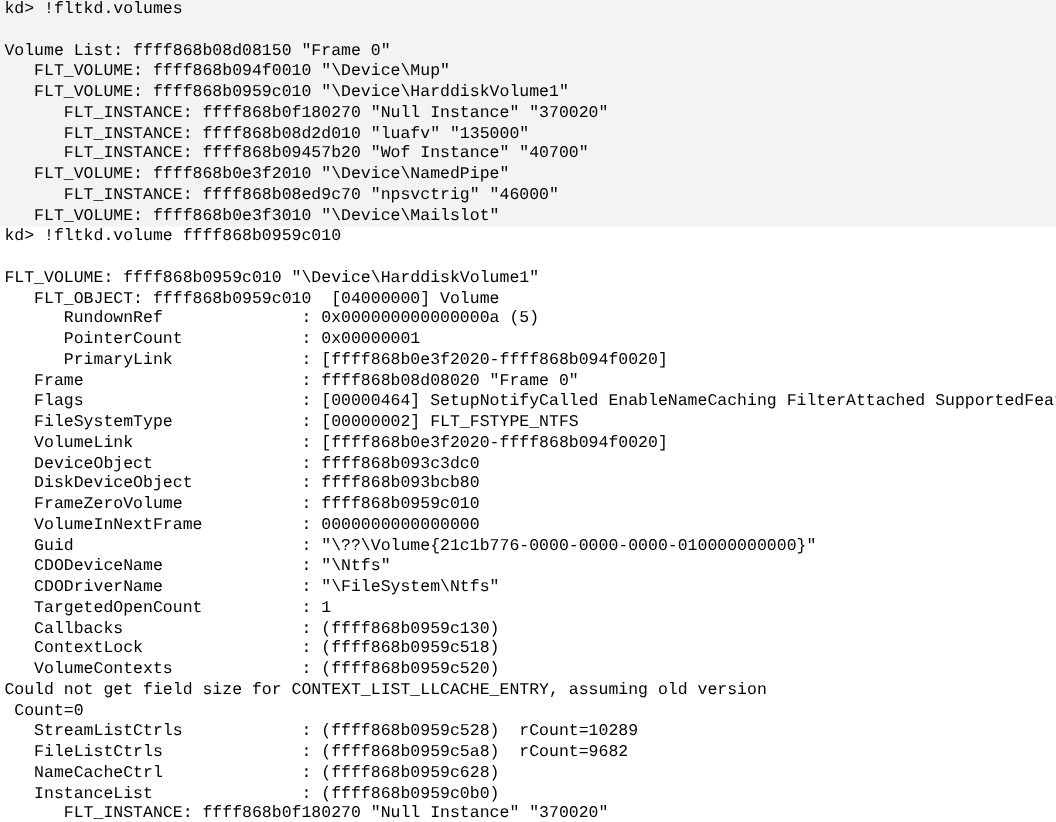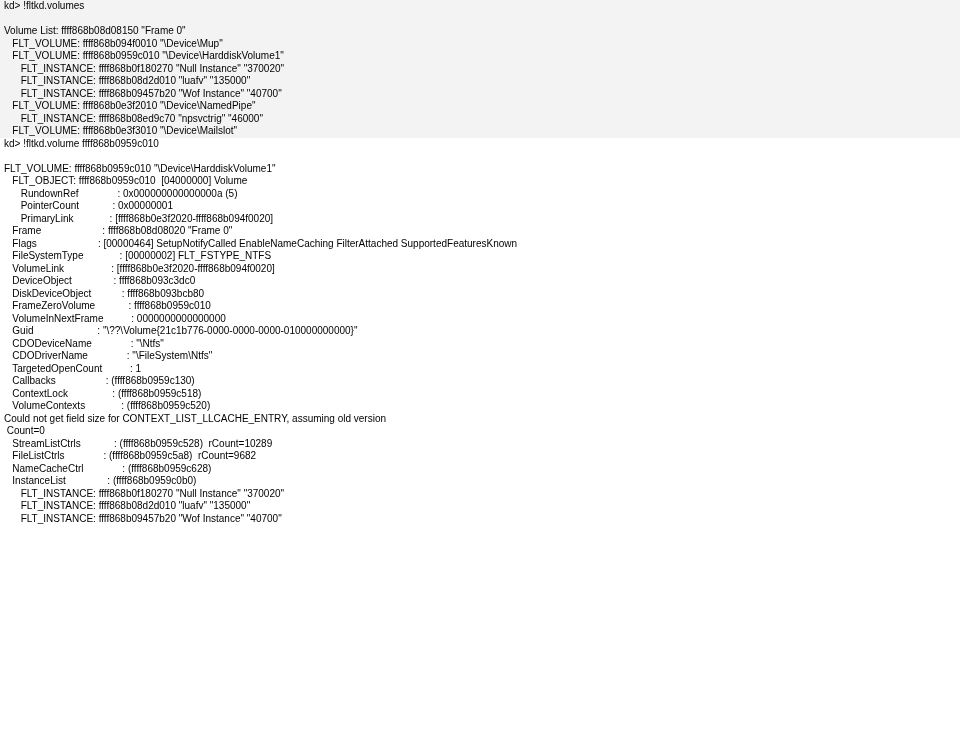--- a/index.html
+++ b/index.html
@@ -1,18 +1,18 @@
 <!DOCTYPE html>
 <html><head>
 <meta charset="utf-8">
 <style>
   html,body{margin:0;padding:0;background:#fff;}
   pre.blk{
-    margin:0;font-family:Liberation Sans, sans-serif;
-    font-size:10px;line-height:1.25;white-space:pre;
+    margin:0;font-family:Liberation Mono, monospace;
+    font-size:15px;line-height:1.25;white-space:pre;
     padding:0 4px;
   }
   pre.shade{background:#f3f3f3;}
 </style>
 </head>
 <body>
 
 <pre id="b1" class="blk shade">kd&gt; !fltkd.volumes
 
 Volume List: ffff868b08d08150 "Frame 0"

